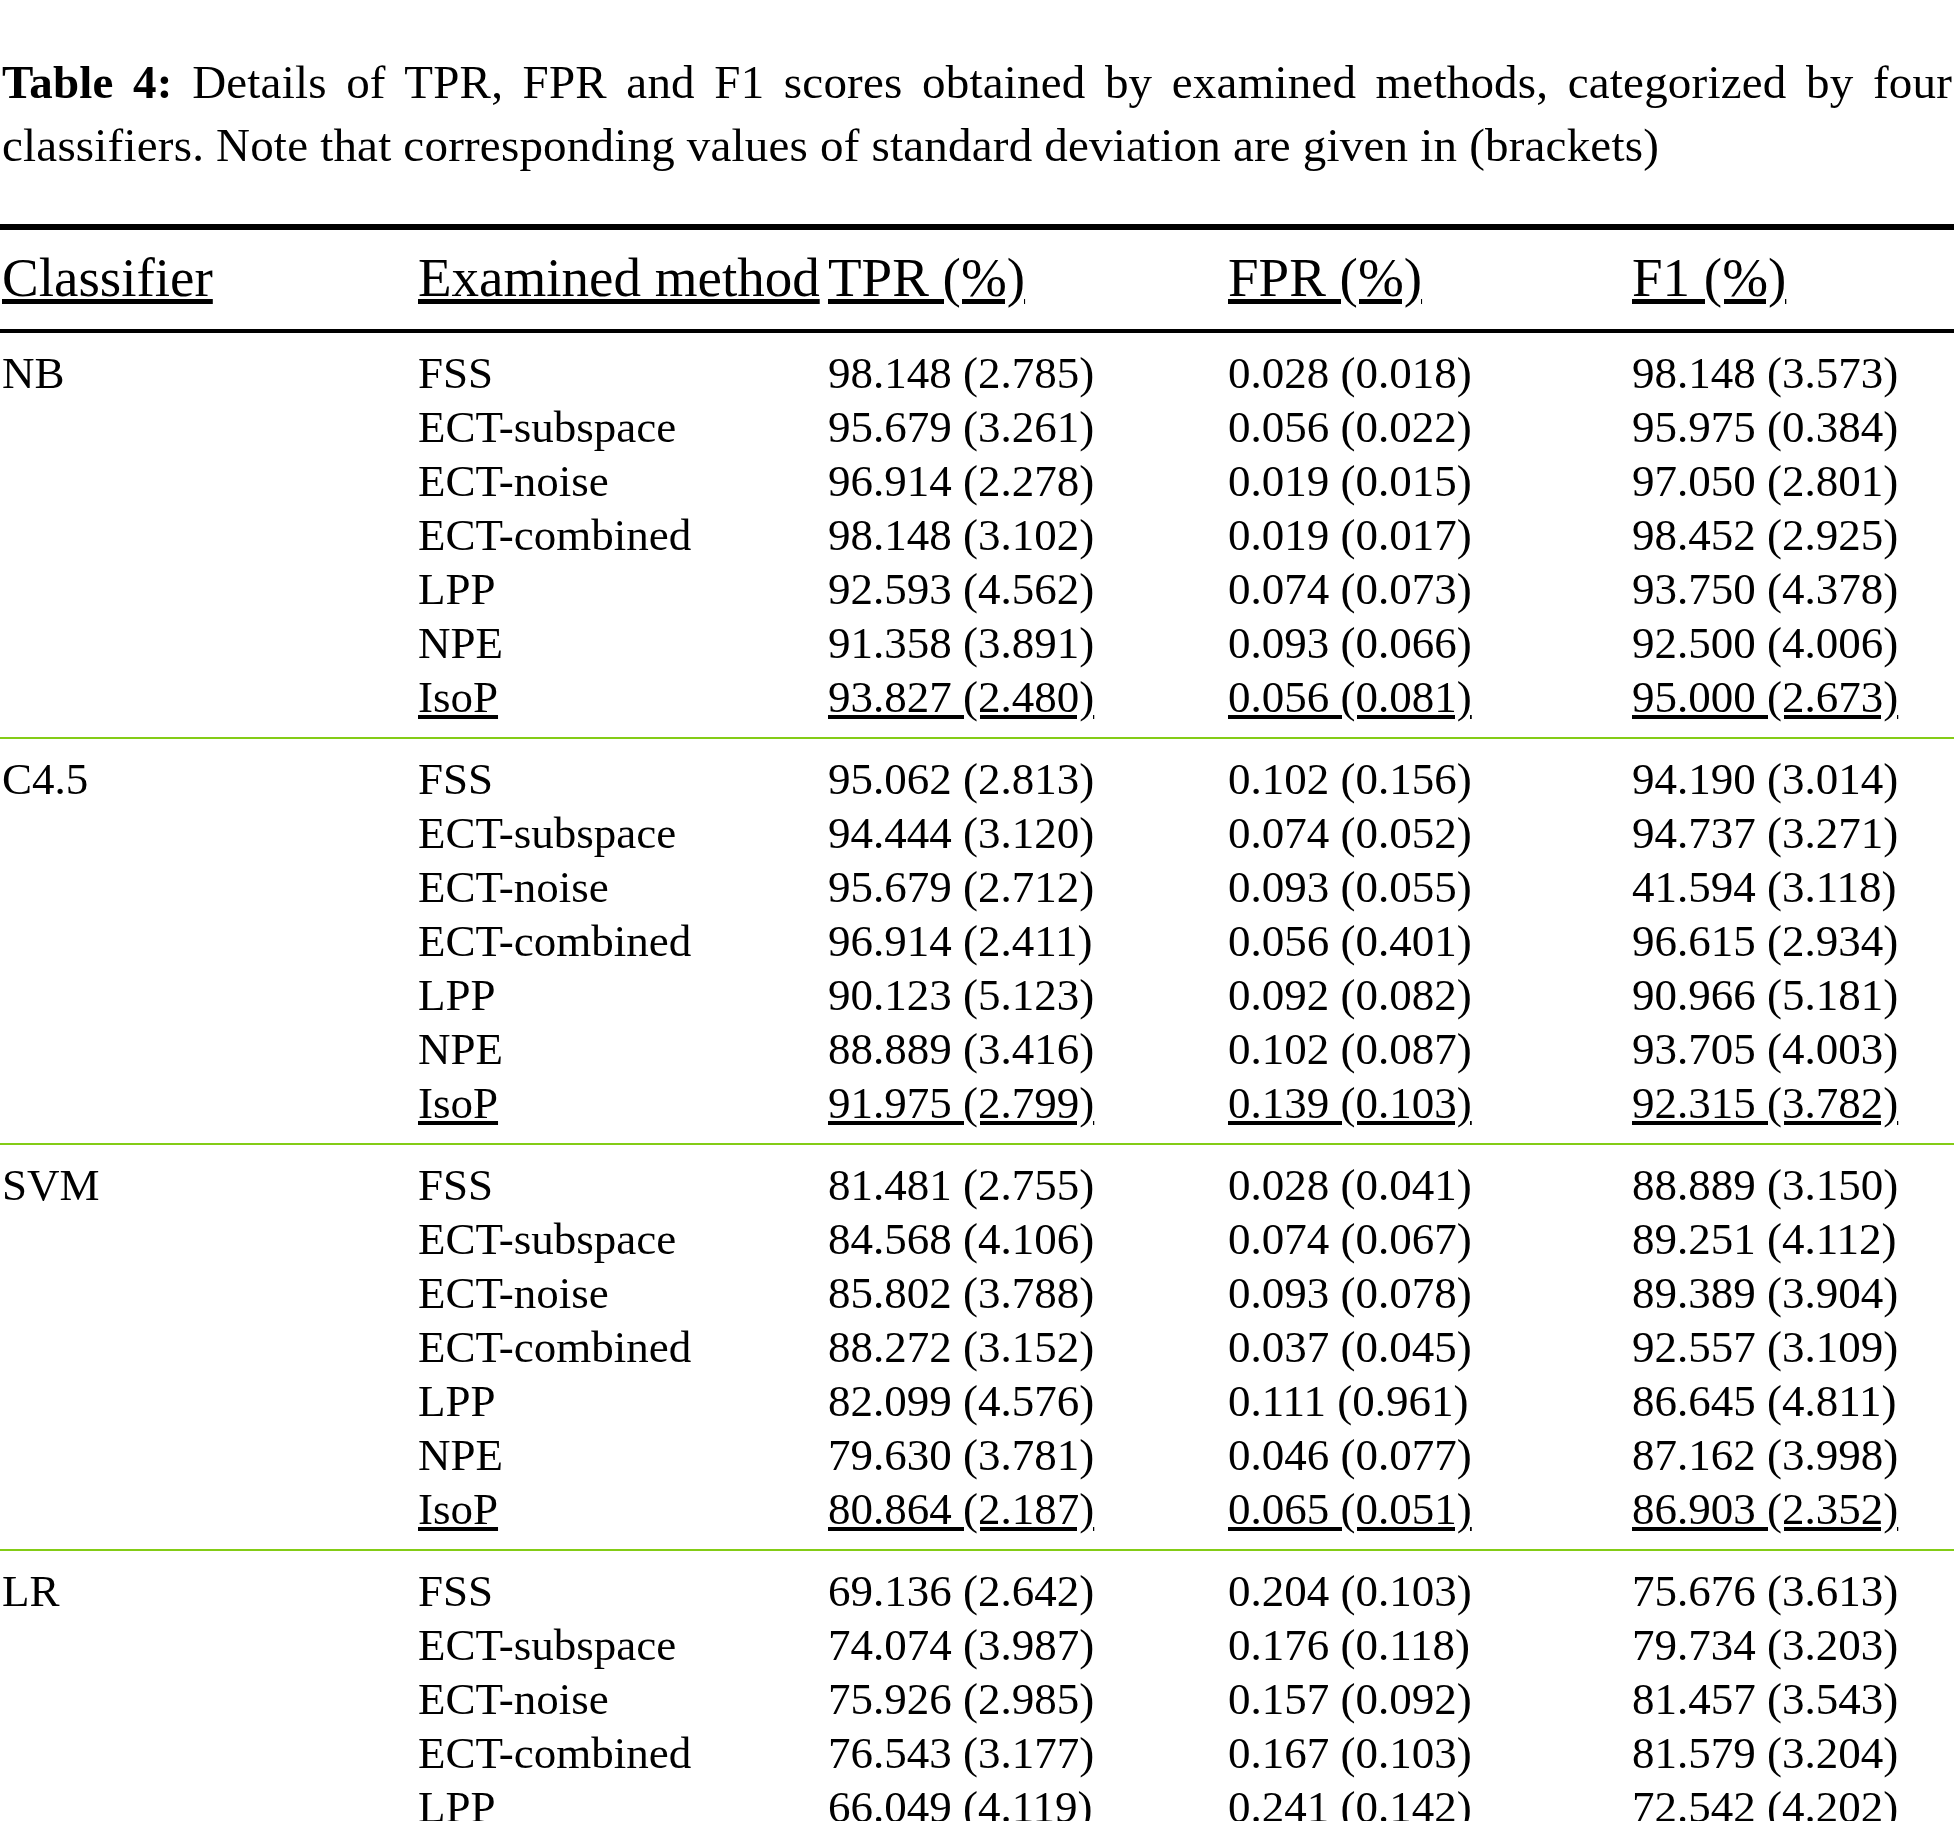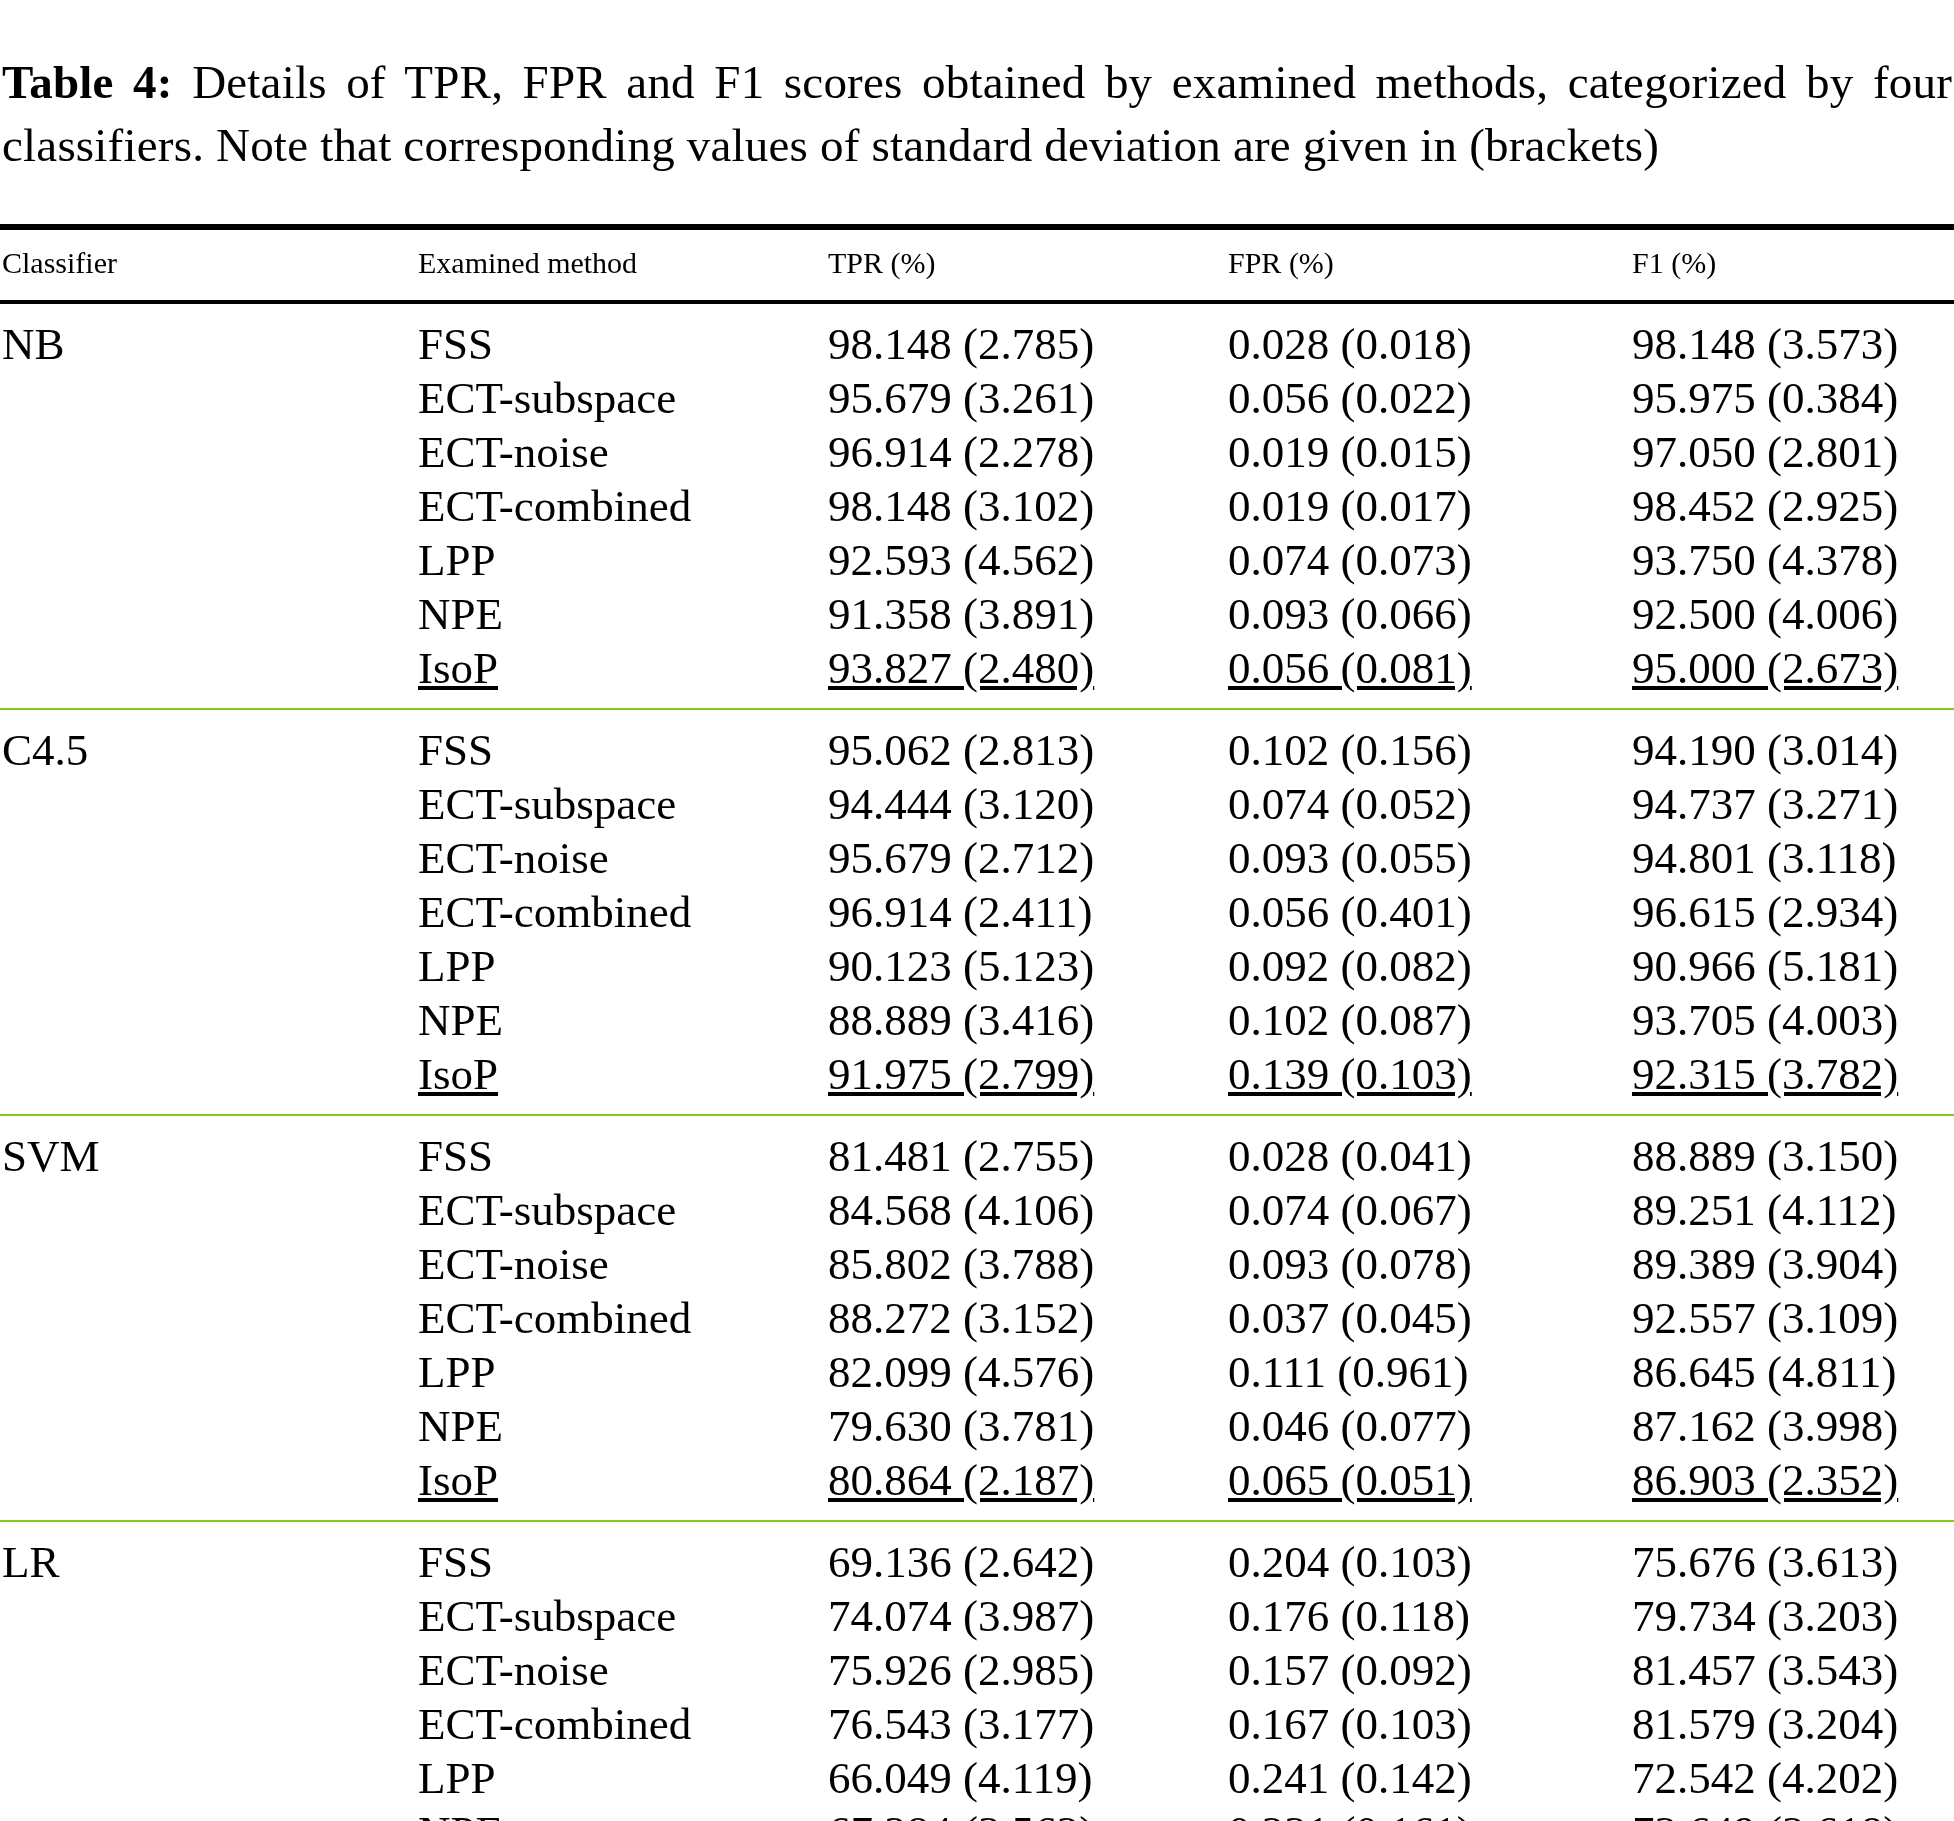--- a/index.html
+++ b/index.html
@@ -38,24 +38,25 @@
     border-bottom: 6px solid #000;
   }
   col.c1 { width: 416px; }
   col.c2 { width: 410px; }
   col.c3 { width: 400px; }
   col.c4 { width: 404px; }
   col.c5 { width: 324px; }
   thead th {
     text-align: left;
     font-weight: normal;
-    font-size: 30px;
+    font-size: 55px;
     padding: 16px 0 20px 2px;
     border-bottom: 4px solid #000;
     white-space: nowrap;
+    text-decoration: underline;
   }
   tbody td {
     font-size: 45px;
     line-height: 54px;
     padding: 0 0 0 2px;
     vertical-align: top;
     white-space: nowrap;
   }
   tr.group-start td {
     border-top: 2px solid #84cc16;
@@ -152,21 +153,21 @@
           <td>ECT-subspace</td>
           <td>94.444 (3.120)</td>
           <td>0.074 (0.052)</td>
           <td>94.737 (3.271)</td>
         </tr>
         <tr>
           <td></td>
           <td>ECT-noise</td>
           <td>95.679 (2.712)</td>
           <td>0.093 (0.055)</td>
-          <td>94.801 (3.118)</td>
+          <td>41.594 (3.118)</td>
         </tr>
         <tr>
           <td></td>
           <td>ECT-combined</td>
           <td>96.914 (2.411)</td>
           <td>0.056 (0.401)</td>
           <td>96.615 (2.934)</td>
         </tr>
         <tr>
           <td></td>

